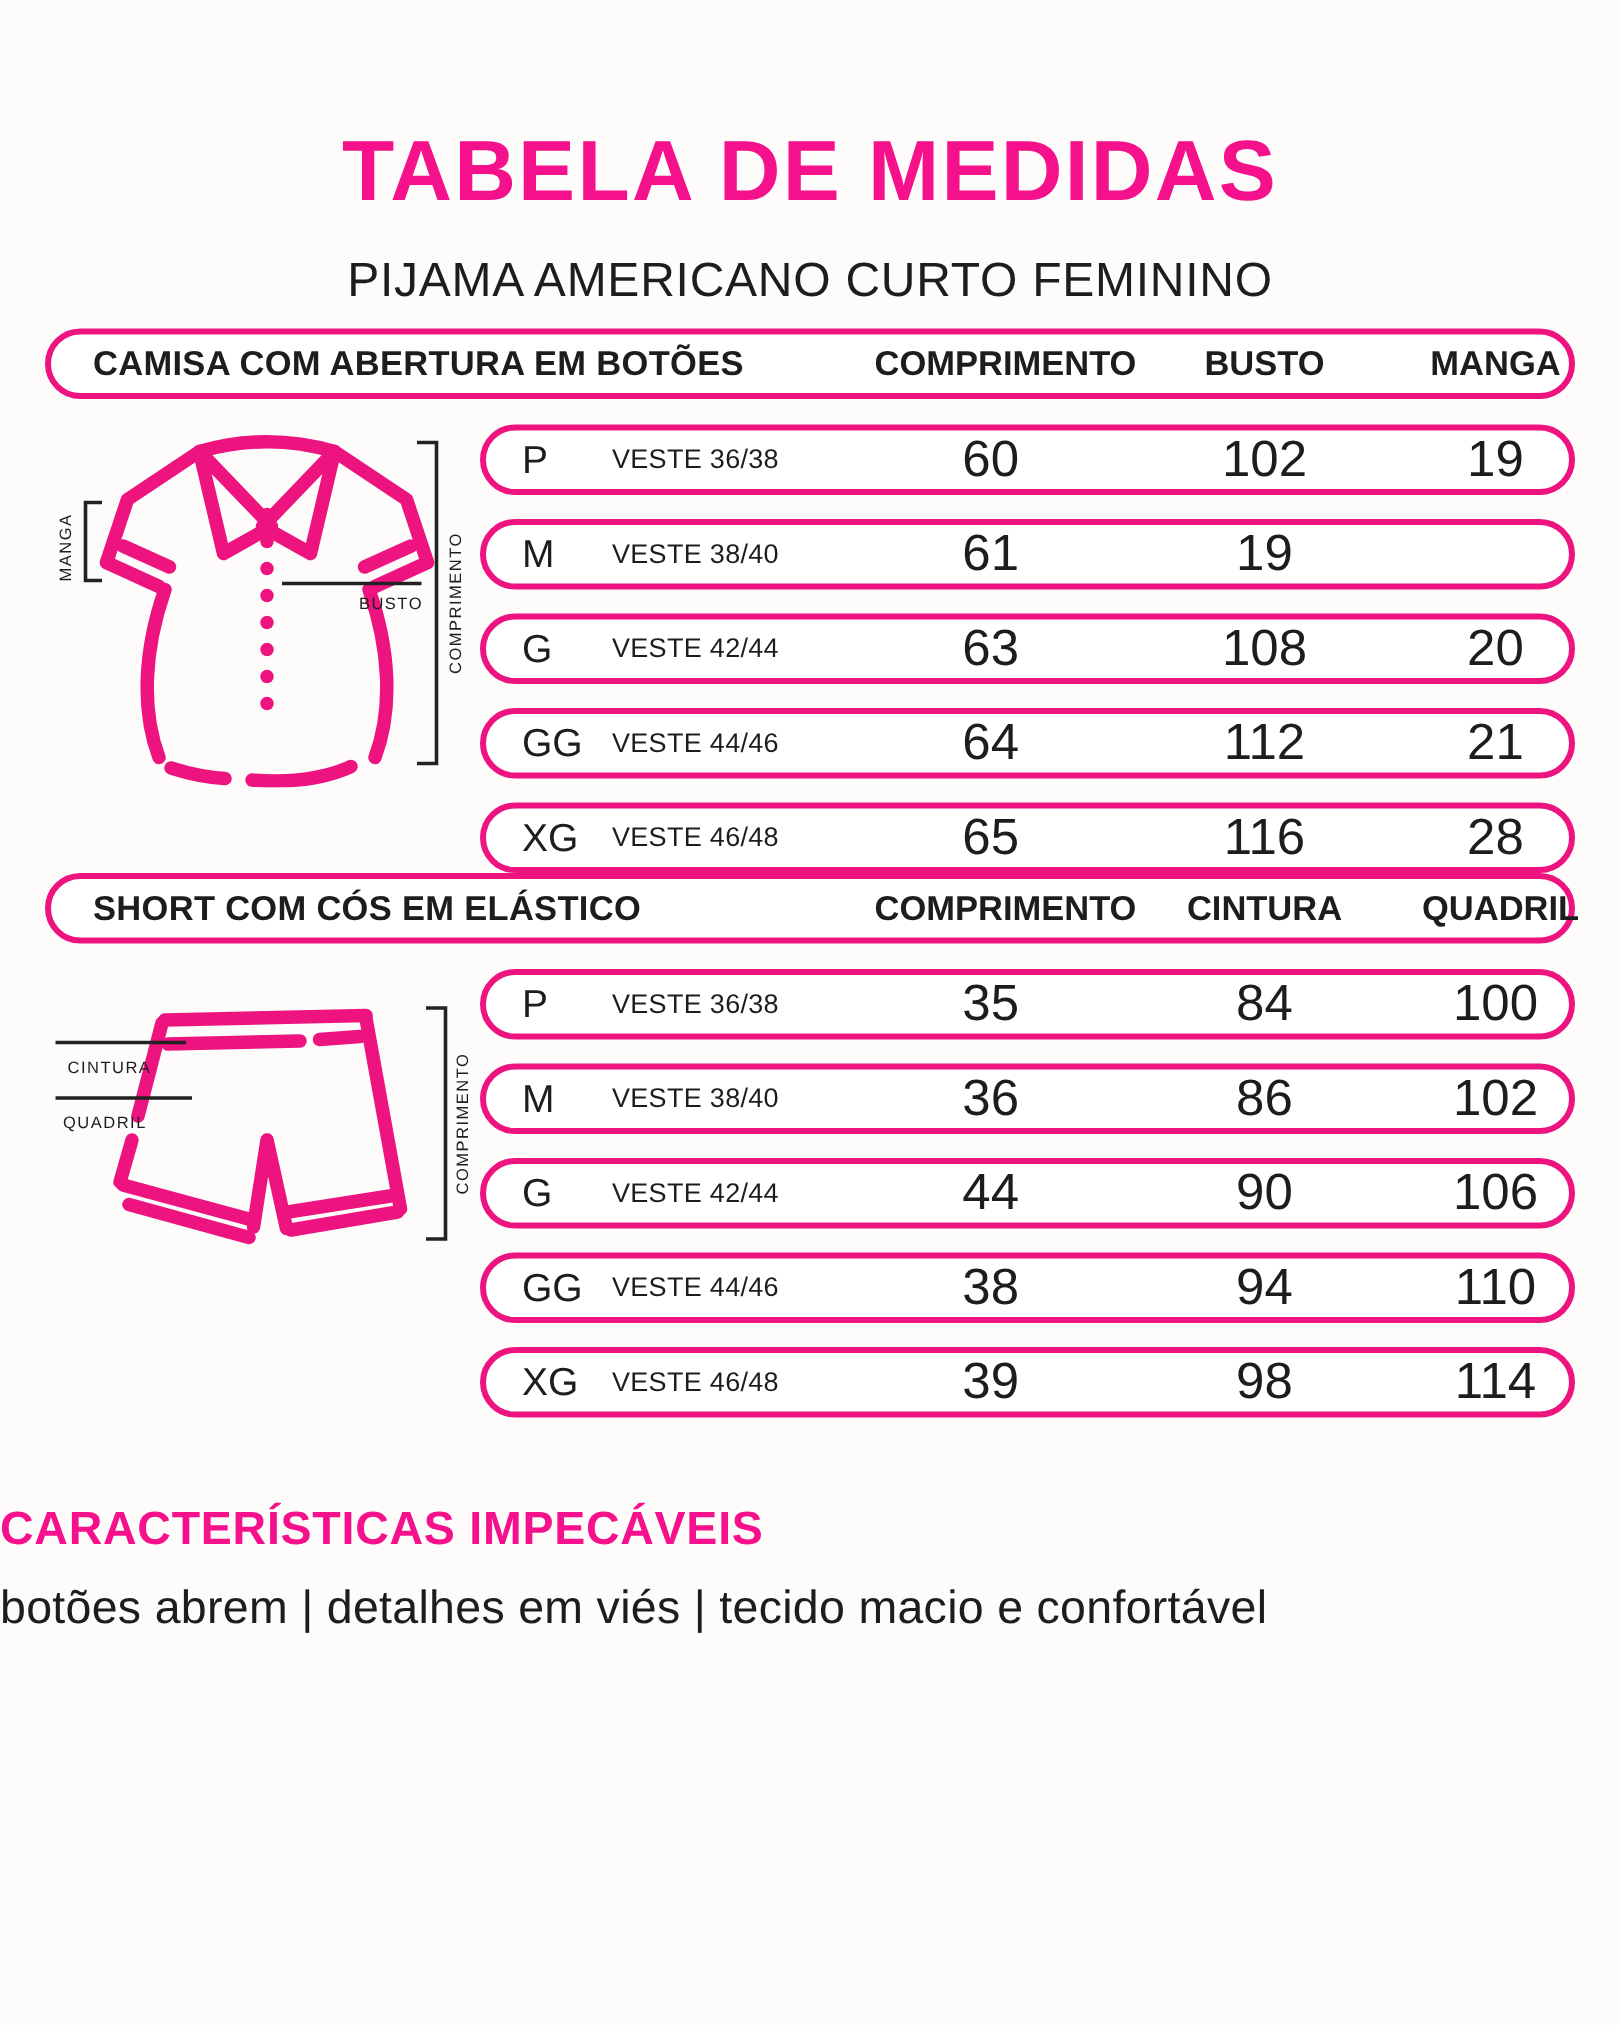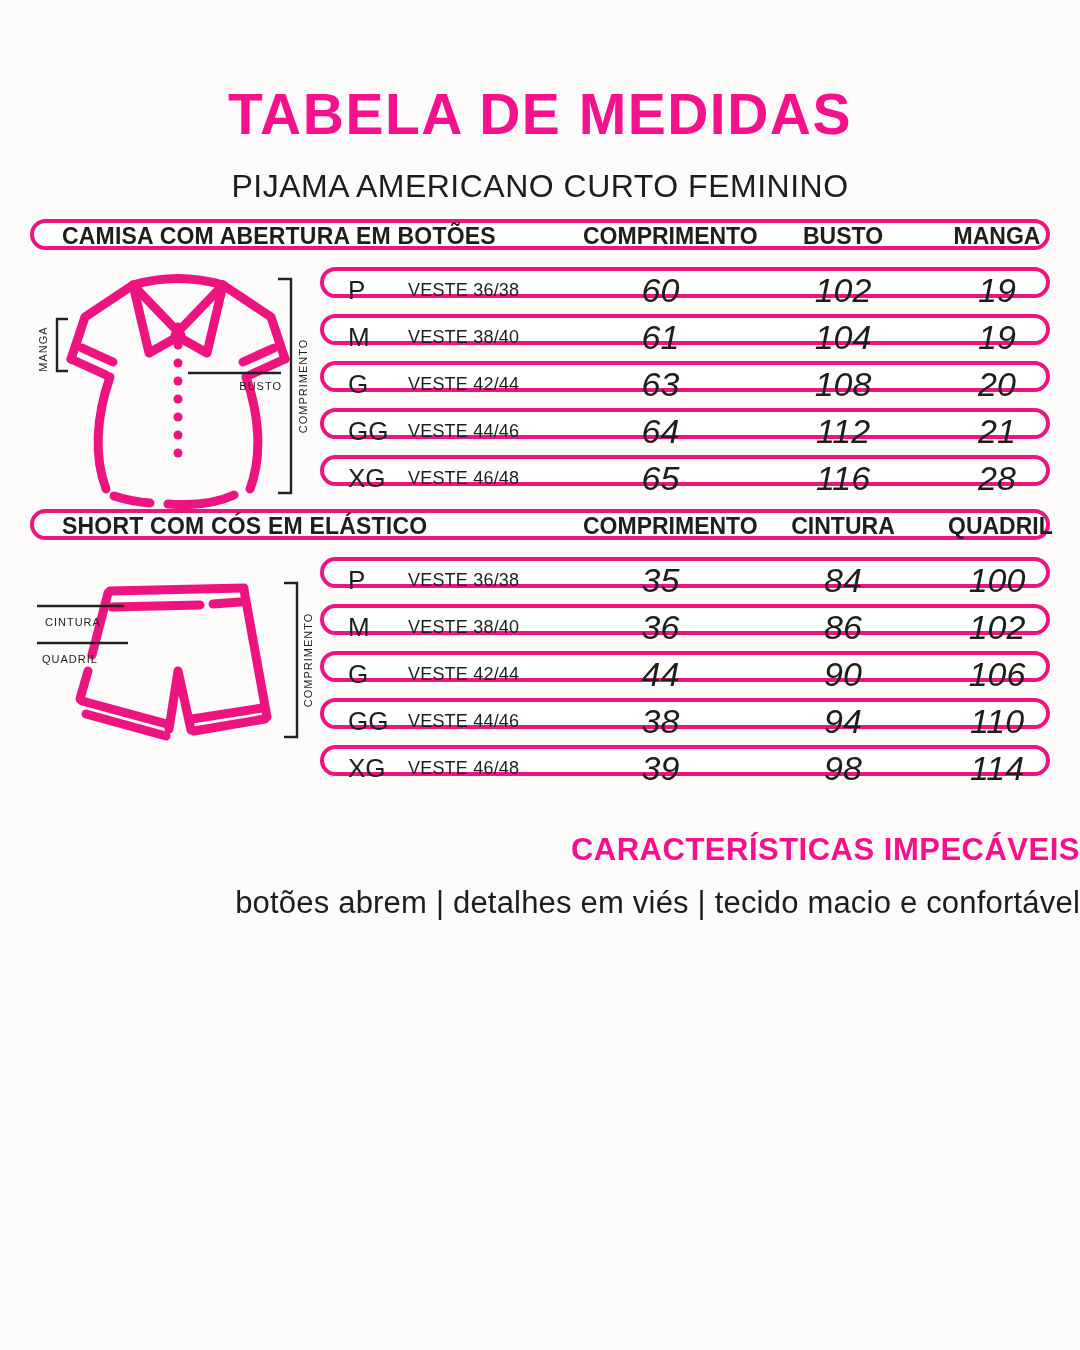--- a/index.html
+++ b/index.html
@@ -31,21 +31,21 @@
   }
 
   section.size-table{margin:0;}
   .sec1{margin-top:67px;}
   .sec2{margin-top:32px;}
 
   .pill{
     border:4px solid var(--accent-pink);
     border-radius:26px;
     background:var(--pill-bg);
-    height:31px;
+    height:47px;
     align-items:center;
   }
   .thead{
     margin:0 30px;
     display:grid;
     grid-template-columns:521px 155px 210px 98px;
     padding-left:28px;
   }
   .tname{
     font-size:23px;font-weight:bold;letter-spacing:0.2px;
@@ -65,32 +65,32 @@
   .row{
     display:grid;
     grid-template-columns:60px 175px 155px 210px 98px;
     padding-left:24px;
     margin-bottom:16px;
   }
   .row:last-child{margin-bottom:0;}
   .cell{white-space:nowrap;}
   .size{font-size:26px;}
   .fit{font-size:18px;letter-spacing:0.2px;}
-  .val{font-size:34px;text-align:center;font-style:italic;}
+  .val{font-size:34px;text-align:center;}
 
   .pk{stroke:var(--accent-pink);stroke-width:9;fill:none;stroke-linecap:round;stroke-linejoin:round;}
   .pkf{fill:var(--accent-pink);stroke:none;}
   .bk{stroke:#222;stroke-width:2.4;fill:none;stroke-linecap:butt;}
   .diagram text{
     font-family:"Liberation Sans","DejaVu Sans",sans-serif;
     fill:#1D1D1D;stroke:none;
   }
   .lbl{font-size:11px;letter-spacing:1px;}
 
-  footer{text-align:right;}
+  footer{text-align:left;}
   .features-heading{
     margin-top:56px;
     font-size:31px;font-weight:bold;letter-spacing:0.5px;
     color:var(--title-pink);
   }
   .features-text{
     margin-top:17px;
     font-size:31px;font-weight:normal;letter-spacing:0.2px;
     color:var(--text-dark);
   }
@@ -161,21 +161,20 @@
           <span class="cell size">P</span>
           <span class="cell fit">VESTE 36/38</span>
           <span class="cell val">60</span>
           <span class="cell val">102</span>
           <span class="cell val">19</span>
         </div>
         <div class="pill row">
           <span class="cell size">M</span>
           <span class="cell fit">VESTE 38/40</span>
           <span class="cell val">61</span>
-          <span class="cell val">104</span>
           <span class="cell val">19</span>
         </div>
         <div class="pill row">
           <span class="cell size">G</span>
           <span class="cell fit">VESTE 42/44</span>
           <span class="cell val">63</span>
           <span class="cell val">108</span>
           <span class="cell val">20</span>
         </div>
         <div class="pill row">

